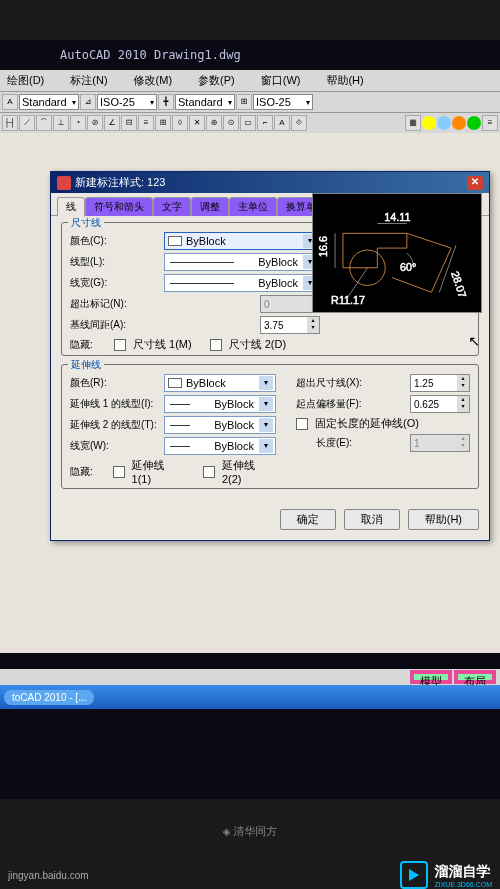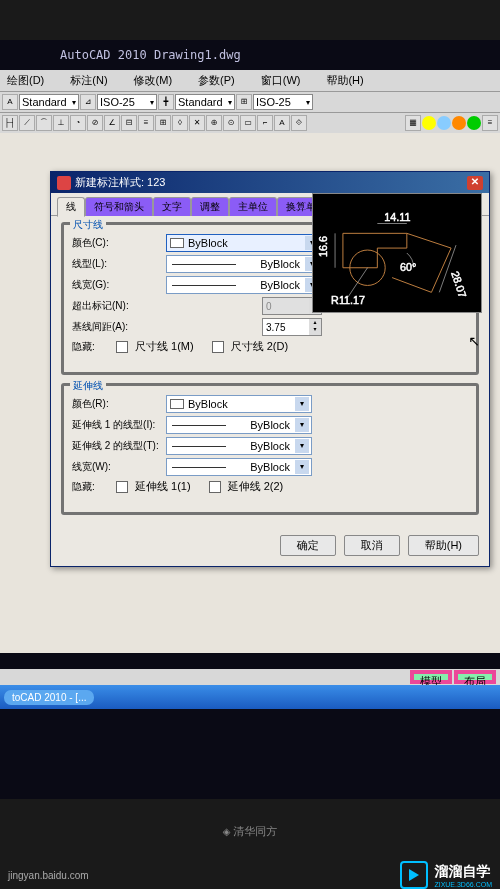--- a/index.html
+++ b/index.html
@@ -24,21 +24,21 @@
   .dlg-title-left { display: flex; align-items: center; gap: 4px; }
   .dlg-icon { width: 14px; height: 14px; background: #d44; border-radius: 2px; display: inline-block; }
   .dlg-close { width: 16px; height: 14px; background: #d04030; color: #fff; text-align: center; line-height: 12px; font-weight: bold; font-size: 10px; border-radius: 2px; }
   
   .tabs { display: flex; padding: 4px 6px 0 6px; gap: 0; }
   .tab { padding: 2px 8px; border: 1px solid #999; background: #8b5cf6; border-bottom: none; font-size: 10px; border-radius: 3px 3px 0 0; }
   .tab.active { background: #ebe8e2; position: relative; z-index: 2; border-bottom: 1px solid #ebe8e2; margin-bottom: -1px; }
   
   .dlg-body { padding: 6px 10px; border-top: 1px solid #999; margin-top: -1px; }
   
-  .group { border: 3px solid #737373; border-radius: 3px; padding: 6px 8px 15px; margin-bottom: 8px; position: relative; }
+  .group { border: 1px solid #737373; border-radius: 3px; padding: 6px 8px 0; margin-bottom: 8px; position: relative; }
   .group-title { position: absolute; top: -7px; left: 6px; background: #ebe8e2; padding: 0 3px; color: #0050b0; font-size: 10px; }
   
   .row { display: flex; align-items: center; margin: 3px 0; gap: 4px; }
   .lbl { width: 90px; font-size: 10px; }
   
   .combo { flex: 1; height: 18px; border: 1px solid #7a9cc6; background: #fff; display: flex; align-items: center; padding: 0 3px; font-size: 10px; position: relative; }
   .combo.hl { border: 1px solid #2060c0; background: #e8f0ff; }
   .combo::after { content: "▾"; position: absolute; right: 2px; background: #c8d8ee; width: 14px; text-align: center; font-size: 8px; top: 1px; bottom: 1px; line-height: 14px; }
   .combo .sw { width: 14px; height: 10px; border: 1px solid #666; margin-right: 4px; }
   .combo .line { flex: 1; border-top: 1px solid #333; margin-right: 24px; margin-left: 2px; }
@@ -243,20 +243,38 @@
               </div>
               <div class="row">
                 <span class="lbl" style="width:40px">隐藏:</span>
                 <span class="chk"></span>
                 <span>延伸线 1(1)</span>
                 <span style="width:10px"></span>
                 <span class="chk"></span>
                 <span>延伸线 2(2)</span>
               </div>
             </div>
+            <div class="ext-right">
+              <div class="row">
+                <span class="lbl">超出尺寸线(X):</span>
+                <span class="spin">1.25</span>
+              </div>
+              <div class="row">
+                <span class="lbl">起点偏移量(F):</span>
+                <span class="spin">0.625</span>
+              </div>
+              <div class="row">
+                <span class="chk"></span>
+                <span>固定长度的延伸线(O)</span>
+              </div>
+              <div class="row">
+                <span class="lbl" style="padding-left:20px">长度(E):</span>
+                <span class="spin dis">1</span>
+              </div>
+            </div>
           </div>
         </div>
       </div>
 
       <div class="btn-row">
         <span class="btn">确定</span>
         <span class="btn">取消</span>
         <span class="btn">帮助(H)</span>
       </div>
     </div>

